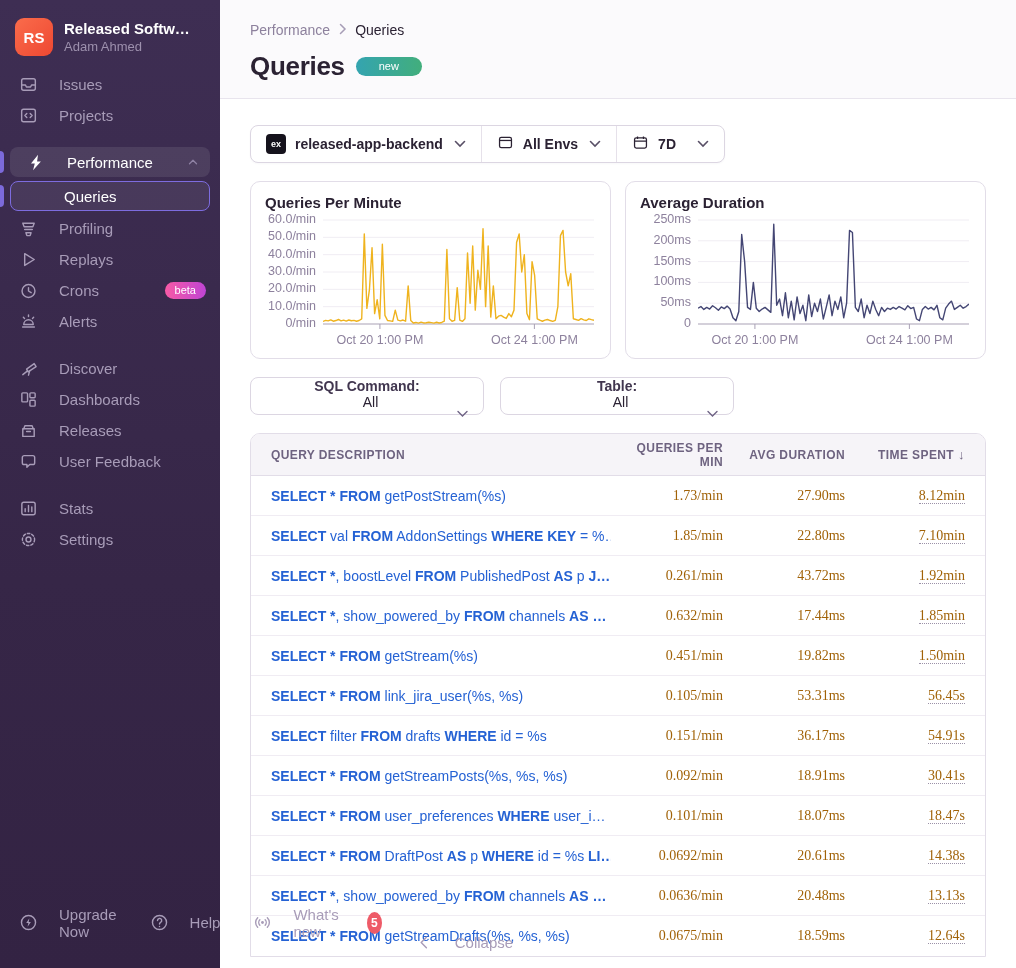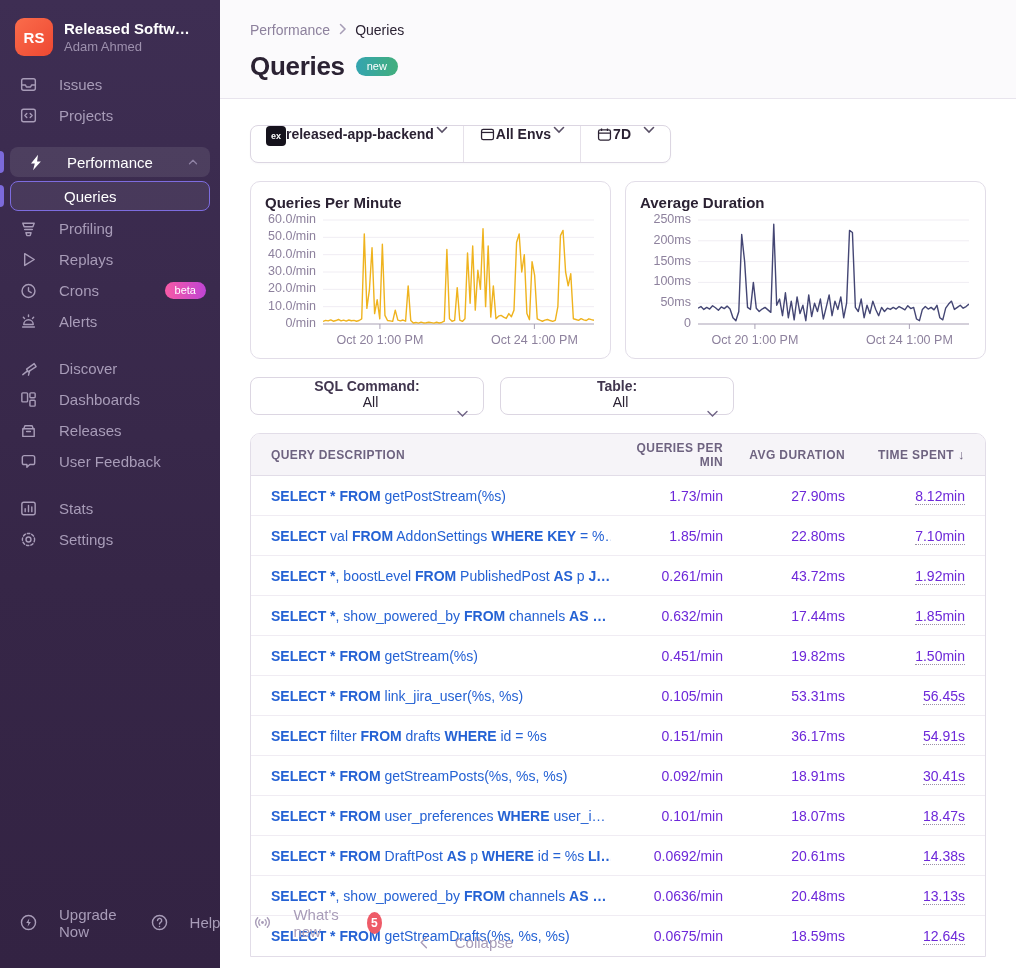--- a/index.html
+++ b/index.html
@@ -35,27 +35,27 @@
   .sb-footer { margin-top:auto; display:flex; flex-direction:row; padding-bottom:10px; }
   .collapse-row { margin-top:20px; }
 
   
   .main { flex:1; display:flex; flex-direction:column; min-width:0; }
   .page-head { background:#fbfafc; padding:22px 30px 16px 30px; border-bottom:1px solid #e8e4ed; }
   .crumbs { display:flex; align-items:center; gap:8px; font-size:14px; color:#8d819d; }
   .crumbs .cur { color:#2b2233; }
   .title-row { display:flex; align-items:center; gap:11px; margin-top:13px; }
   .page-title { font-size:26px; font-weight:bold; color:#2b2233; letter-spacing:-0.3px; }
-  .badge-new { background:linear-gradient(90deg,#34a4b0,#42ae7c); color:#fff; font-size:11px; padding:4px 11px;
+  .badge-new { background:linear-gradient(90deg,#34a4b0,#42ae7c); color:#fff; font-size:11px; padding:4px 23px;
                border-radius:20px; line-height:1; }
   .content { padding:26px 30px 0 30px; background:#fff; flex:1; overflow:hidden; }
 
   .pagefilter { display:inline-flex; align-items:stretch; border:1px solid #dcd6e2; border-radius:8px; height:38px;
                 background:#fff; box-shadow:0 1px 2px rgba(43,34,51,0.03); }
-  .pf-seg { display:flex; align-items:flex-start; padding:0 15px; font-size:14px; font-weight:bold; color:#2b2233; cursor:pointer; }
+  .pf-seg { display:flex; align-items:center; gap:9px; padding:0 15px; font-size:14px; font-weight:bold; color:#2b2233; cursor:pointer; }
   .pf-seg + .pf-seg { border-left:1px solid #e6e1ea; }
   .ex-icon { width:20px; height:20px; border-radius:4px; background:#15121c; color:#fff; font-size:9px; font-weight:bold;
              display:flex; align-items:center; justify-content:center; }
   .chev-d { color:#584f66; display:flex; margin-left:2px; }
   .pf-seg.date .chev-d { margin-left:12px; }
 
   
   .charts { display:flex; gap:14px; margin-top:18px; }
   .panel { flex:1; border:1px solid #e2dde8; border-radius:10px; background:#fff; padding:12px 16px 8px 14px; }
   .panel h3 { font-size:15px; font-weight:bold; color:#2b2233; margin-bottom:1px; }
@@ -81,21 +81,21 @@
   .thead { height:42px; background:#f6f4f8; border-bottom:1px solid #e2dde8; color:#6e6380; font-size:12px;
            font-weight:bold; letter-spacing:0.4px; }
   .thead .c0 { padding-left:20px; }
   .c1,.c2,.c3 { text-align:right; padding-right:20px; }
   .thead .c3 { display:flex; align-items:center; justify-content:flex-end; gap:4px; cursor:pointer; }
   .sort-arrow { font-size:13px; color:#6e6380; }
   .trow { height:40px; border-bottom:1px solid #f0ecf3; background:#fff; font-size:14px; }
   .trow:last-child { border-bottom:none; }
   .qdesc { padding-left:20px; color:#2562d4; white-space:nowrap; overflow:hidden; cursor:pointer; }
   .qdesc b { font-weight:bold; }
-  .num { color:#6d28d9; }
+  .num { color:#a16207;font-family:Liberation Serif, serif; }
   .tspent { border-bottom:1px dotted #9b91a8; cursor:pointer; }
 </style>
 </head>
 <body>
 
 <aside class="sidebar">
   <div class="org">
     <div class="avatar">RS</div>
     <div class="org-meta">
       <div class="org-name">Released Softw…</div>

